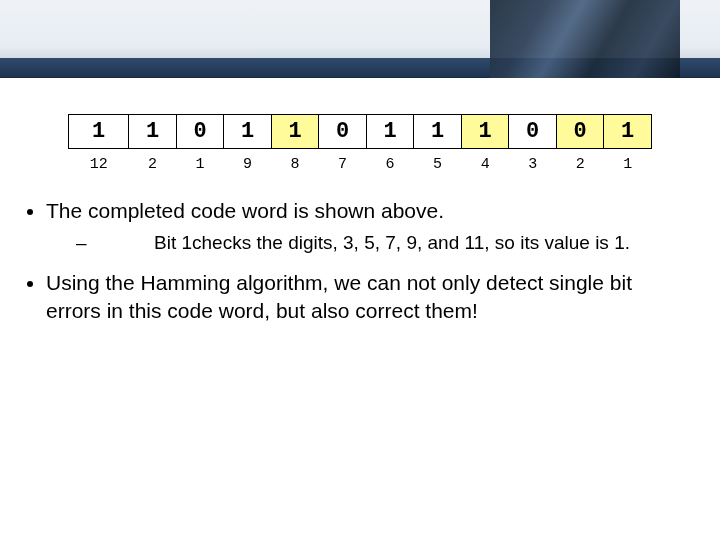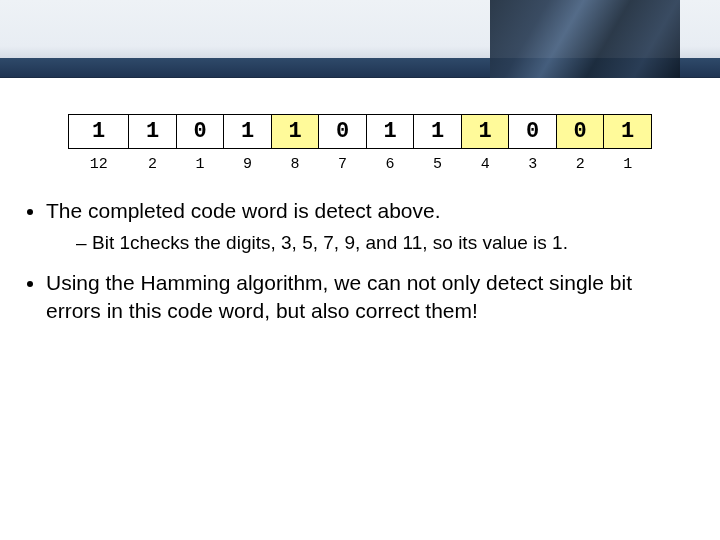--- a/index.html
+++ b/index.html
@@ -80,20 +80,21 @@
   .content ul.sub {
     list-style: none;
     padding-left: 30px;
     margin-top: 6px;
     font-size: 19px;
   }
   .content ul.sub li {
     position: relative;
     padding-left: 16px;
     margin-bottom: 4px;
+    text-align: center;
   }
   .content ul.sub li::before {
     content: "–";
     position: absolute;
     left: 0;
     top: 0;
   }
 </style>
 </head>
 <body>
@@ -133,20 +134,20 @@
       <td>2</td>
       <td>1</td>
     </tr>
   </tbody>
     </table>
 </div>
 
 <div class="content">
   <ul class="top">
     <li>
-      <span>The completed code word is detect above.</span>
+      <span>The completed code word is shown above.</span>
       <ul class="sub">
         <li>Bit 1checks the digits, 3, 5, 7, 9, and 11, so its value is 1.</li>
       </ul>
     </li>
     <li>Using the Hamming algorithm, we can not only detect single bit errors in this code word, but also correct them!</li>
   </ul>
 </div>
 
 </body></html>

